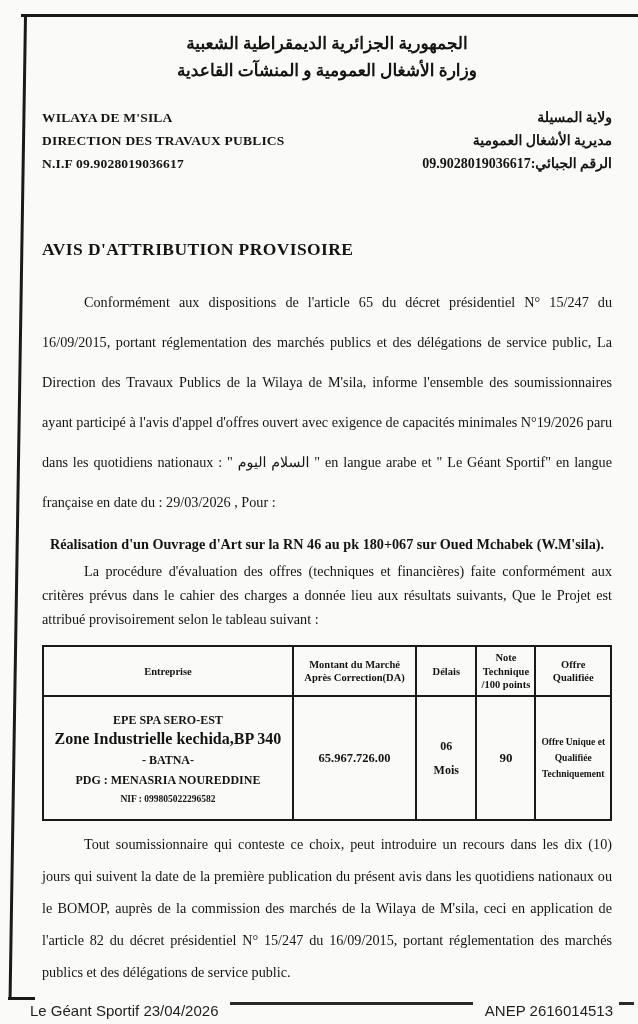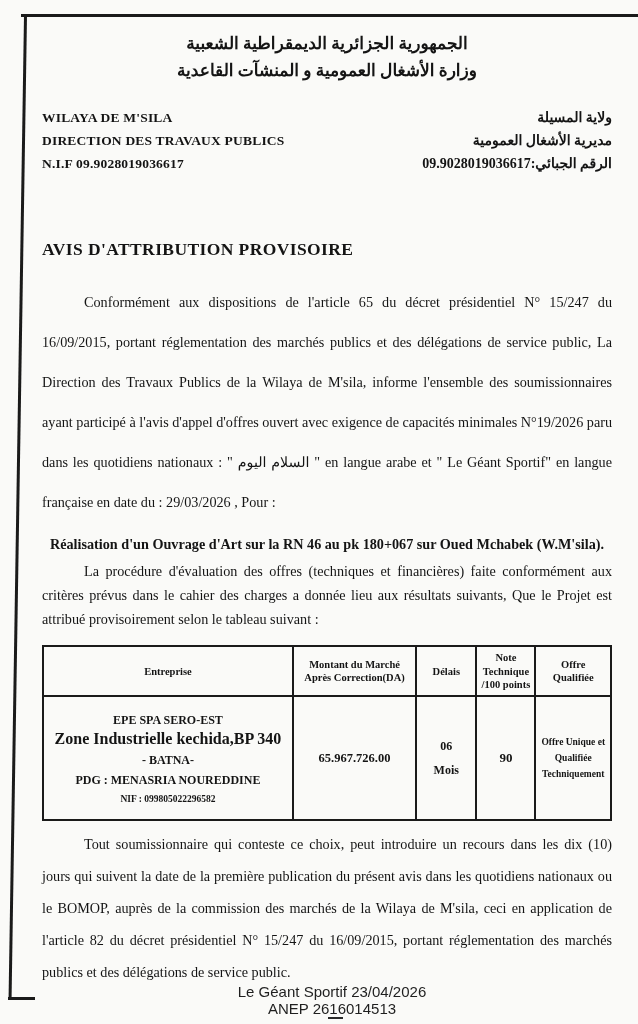--- a/index.html
+++ b/index.html
@@ -48,23 +48,23 @@
   .ent-l3 { font-weight:bold; font-size:12px;  margin-top:5px; }
   .ent-l4 { font-weight:bold; font-size:12px;  margin-top:5px;text-align:center; }
   .ent-l5 { font-weight:bold; font-size:9.5px; margin-top:6px; }
   .cell-montant { font-weight:bold; font-size:12.5px; }
   .cell-delais  { font-weight:bold; font-size:12px; line-height:2.0; }
   .cell-note    { font-weight:bold; font-size:13px; }
   .cell-offre   { font-weight:bold; font-size:9.5px; line-height:1.7; }
 
   .footer {
     position:absolute; left:30px; right:4px; bottom:5px;
-    display:flex; align-items:center;
+    display:flex; align-items:flex-start;
     font-family:"Liberation Sans","DejaVu Sans",sans-serif;
-    font-size:15px; color:#1f1f1f;flex-direction:column;
+    font-size:15px; color:#1f1f1f;
   }
   .footer .hline { flex:1; height:2.5px; background:#2a2a2a; margin:0 12px; }
   .footer .hline-short { width:15px; height:2.5px; background:#2a2a2a; margin-left:6px; }
 </style>
 </head>
 <body>
 
 <div class="frame-top"></div>
 <div class="frame-left"></div>
 <div class="frame-foot"></div>

